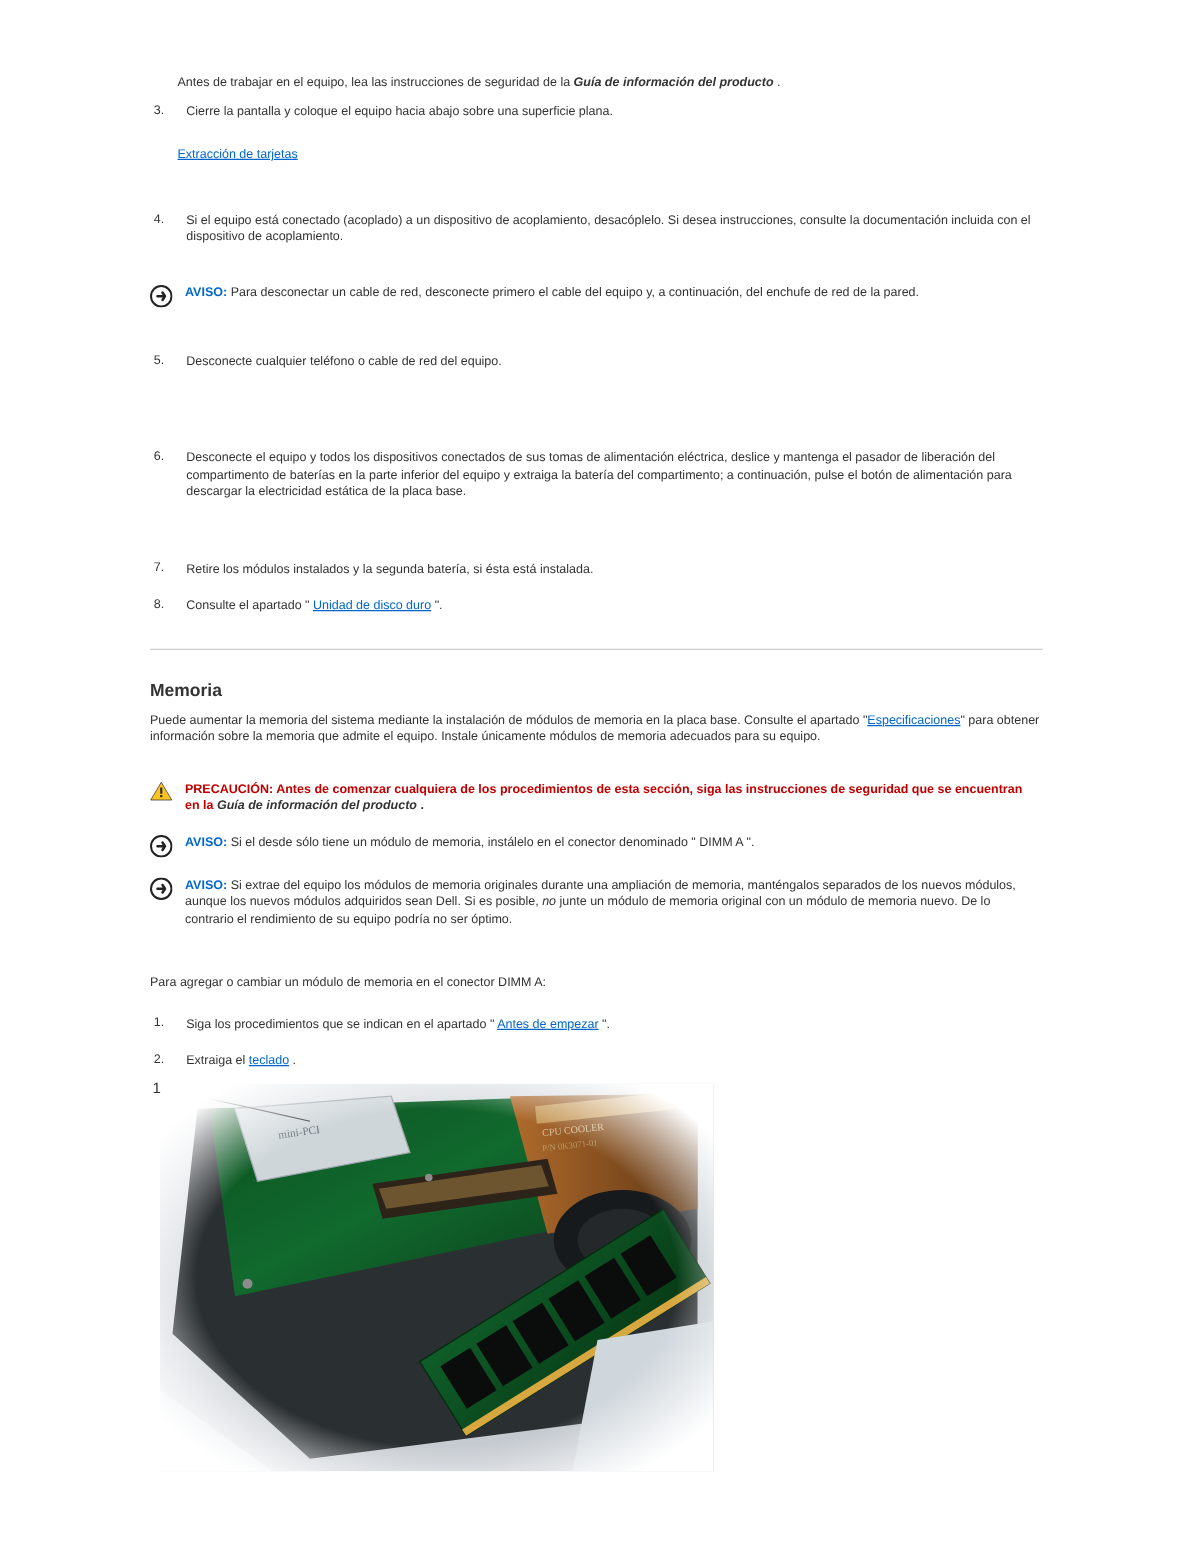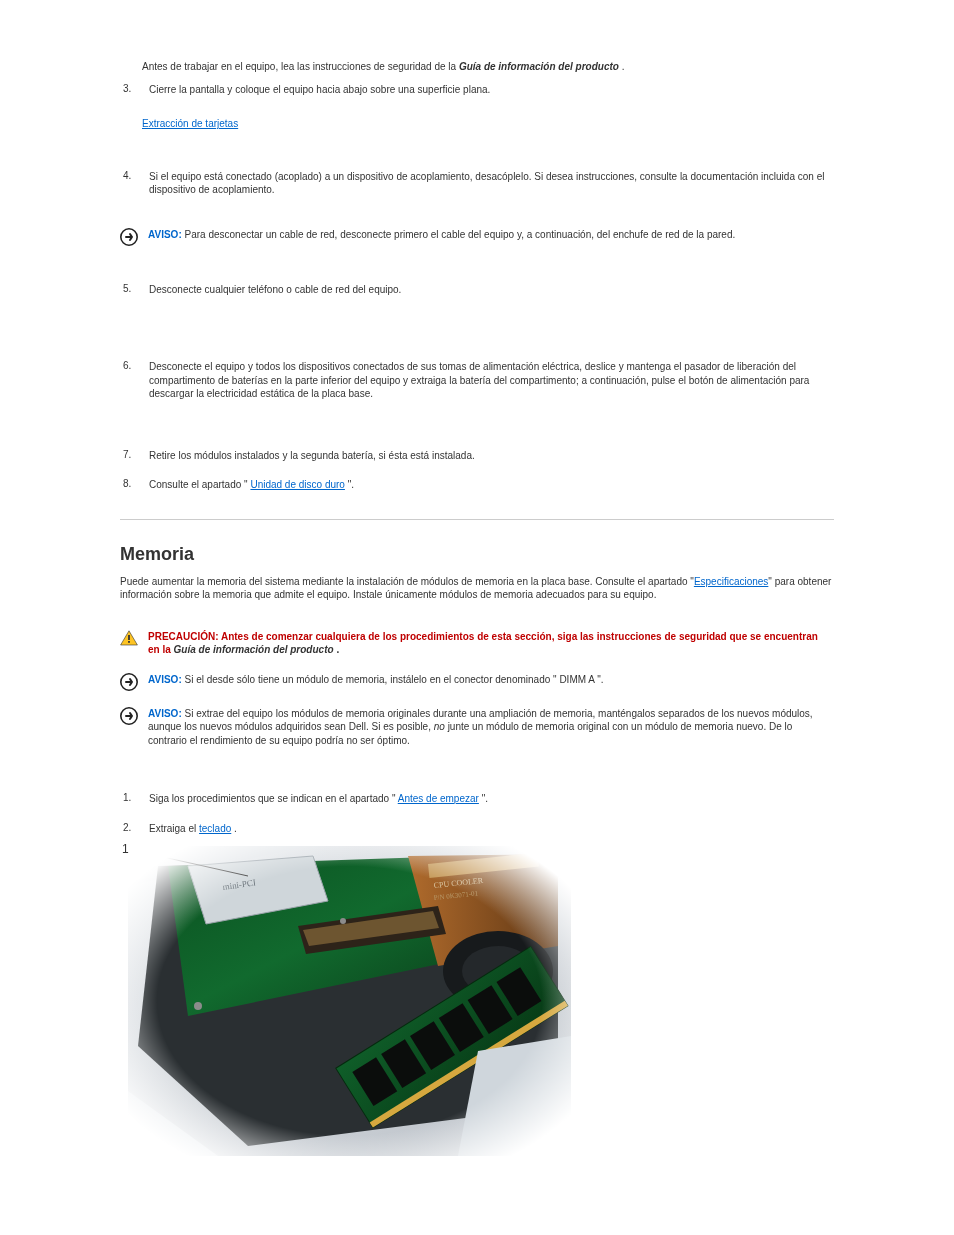--- a/index.html
+++ b/index.html
@@ -24,21 +24,21 @@
     color: #0066cc;
     text-decoration: underline;
     cursor: pointer;
   }
   hr.section {
     border: none;
     border-top: 1px solid #cccccc;
     margin: 24px 0 24px 0;
   }
   h2 {
-    font-size: 18px;
+    font-size: 14px;
     font-weight: bold;
     margin: 12px 0 10px 0;
     color: #333333;
   }
   .icon-cell {
     width: 24px;
     vertical-align: top;
     padding-top: 2px;
   }
   .aviso-icon svg, .warn-icon svg, .note-icon svg {
@@ -274,20 +274,21 @@
       <span> junte un módulo de memoria original con un módulo de memoria nuevo. De lo contrario el rendimiento de su equipo podría no ser óptimo.</span>
     </td>
   </tr>
       </tbody>
     </table>
 
 
   <div style="height:18px;"></div>
 
 
+  <p class="para step-text">Para agregar o cambiar un módulo de memoria en el conector DIMM A:</p>
 
   <div style="height:10px;"></div>
 
   <table class="step">
       <tbody>
         <tr>
     <td class="num">1.</td>
     <td class="step-text">
       <span>Siga los procedimientos que se indican en el apartado "</span>
       <span class="link">Antes de empezar</span>

